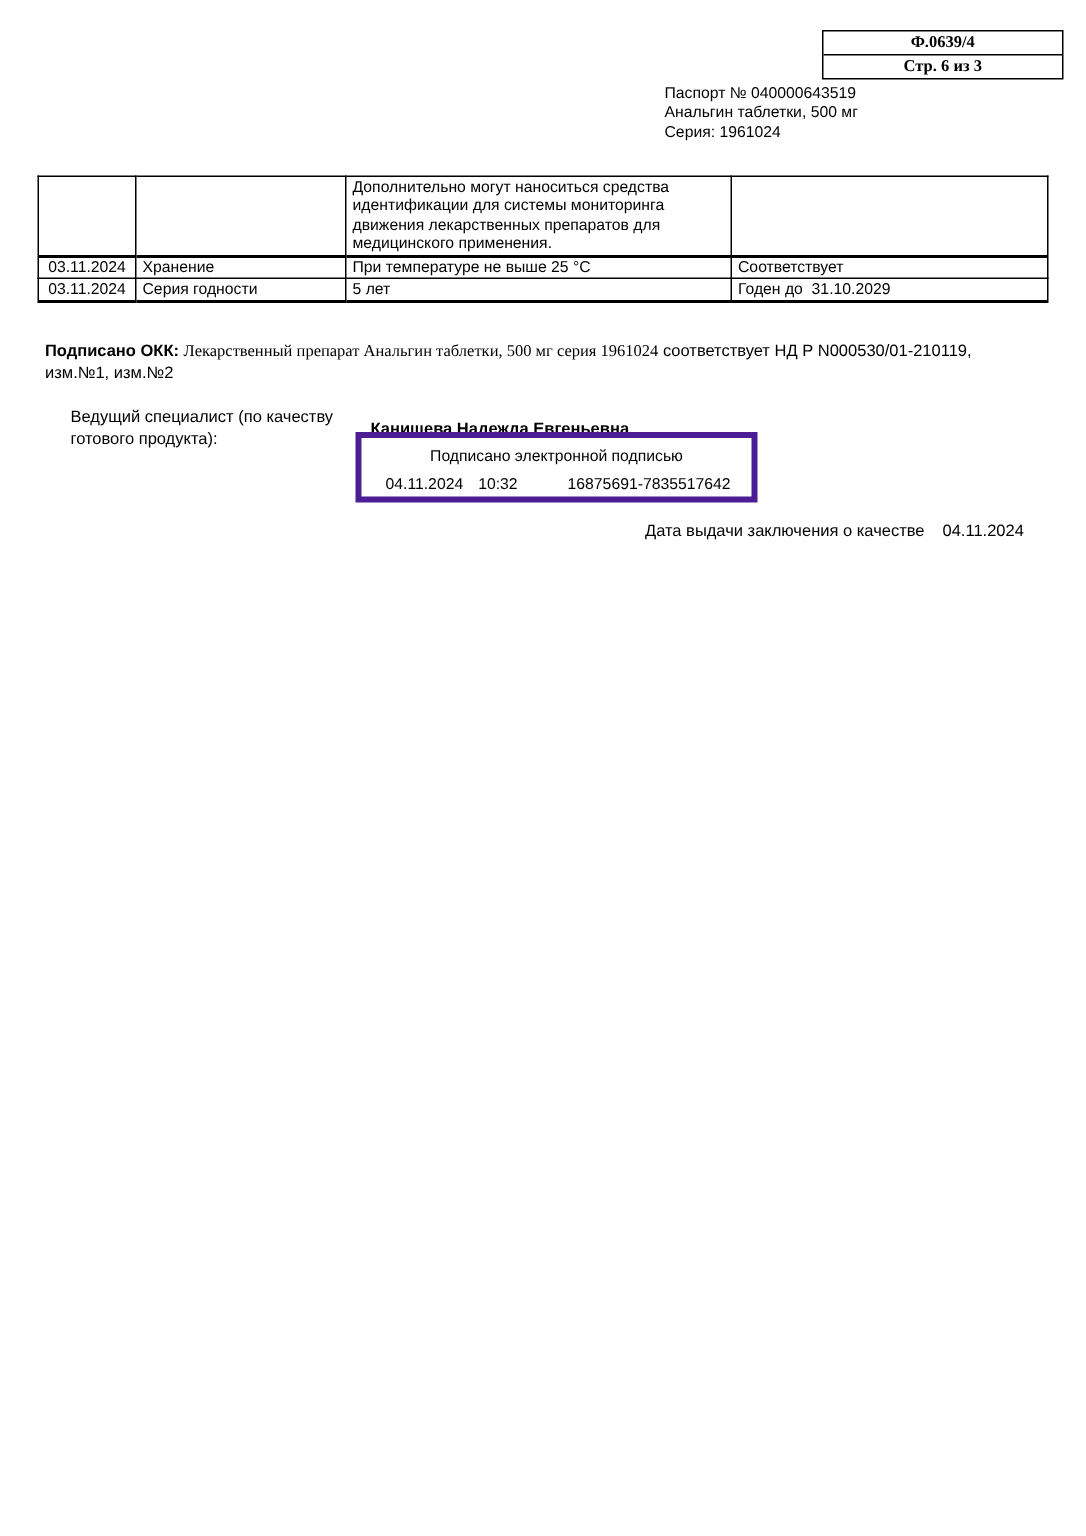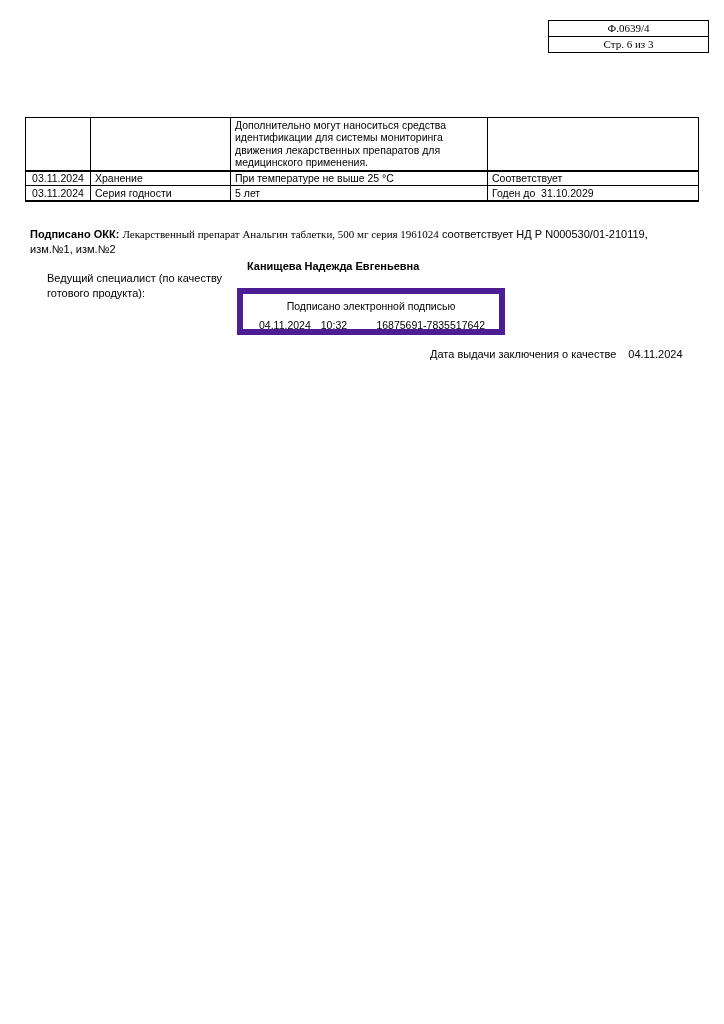--- a/index.html
+++ b/index.html
@@ -17,20 +17,21 @@
   
   .form-box {
     position: absolute;
     left: 548px;
     top: 20px;
     width: 161px;
     border: 1px solid #000;
     text-align: center;
     font-size: 11px;
     font-family: "Liberation Serif", serif;
+    font-weight: bold;
   }
   .form-box .cell { padding: 1px 2px; line-height: 13px; }
   .form-box .cell:first-child { border-bottom: 1px solid #000; }
 
   
   .passport {
     position: absolute;
     left: 443px;
     top: 56px;
     font-size: 10.5px;
@@ -79,33 +80,33 @@
     position: absolute;
     left: 47px;
     top: 271px;
     font-size: 11px;
     font-weight: normal;
     line-height: 15px;
   }
   .specialist-name {
     position: absolute;
     left: 247px;
-    top: 260px;
+    top: 280px;
     font-size: 11px;
     font-weight: bold;
   }
 
   
   .sig-box {
     position: absolute;
     left: 237px;
     top: 288px;
     width: 268px;
     height: 47px;
-    border: 6px solid #4c1d95;
+    border: 4px solid #4c1d95;
     font-size: 10.5px;
   }
   .sig-title { text-align: center; margin-top: 6px; }
   .sig-row {
     display: flex;
     justify-content: space-between;
     margin-top: 7px;
     padding: 0 14px 0 16px;
   }
   .sig-row .dt { display: flex; gap: 10px; }
@@ -123,20 +124,25 @@
 </head>
 <body>
 
 <div class="page">
 
   <div class="form-box">
     <div class="cell">Ф.0639/4</div>
     <div class="cell">Стр. 6 из 3</div>
   </div>
 
+  <div class="passport">
+    <div>Паспорт № 040000643519</div>
+    <div>Анальгин таблетки, 500 мг</div>
+    <div>Серия: 1961024</div>
+  </div>
 
   <table class="doc-table">
     <tbody>
         <tr class="row-tall">
       <td class="c-date"></td>
       <td class="c-param"></td>
       <td class="c-value">Дополнительно могут наноситься средства идентификации для системы мониторинга движения лекарственных препаратов для медицинского применения.</td>
       <td class="c-result"></td>
     </tr>
     <tr>

